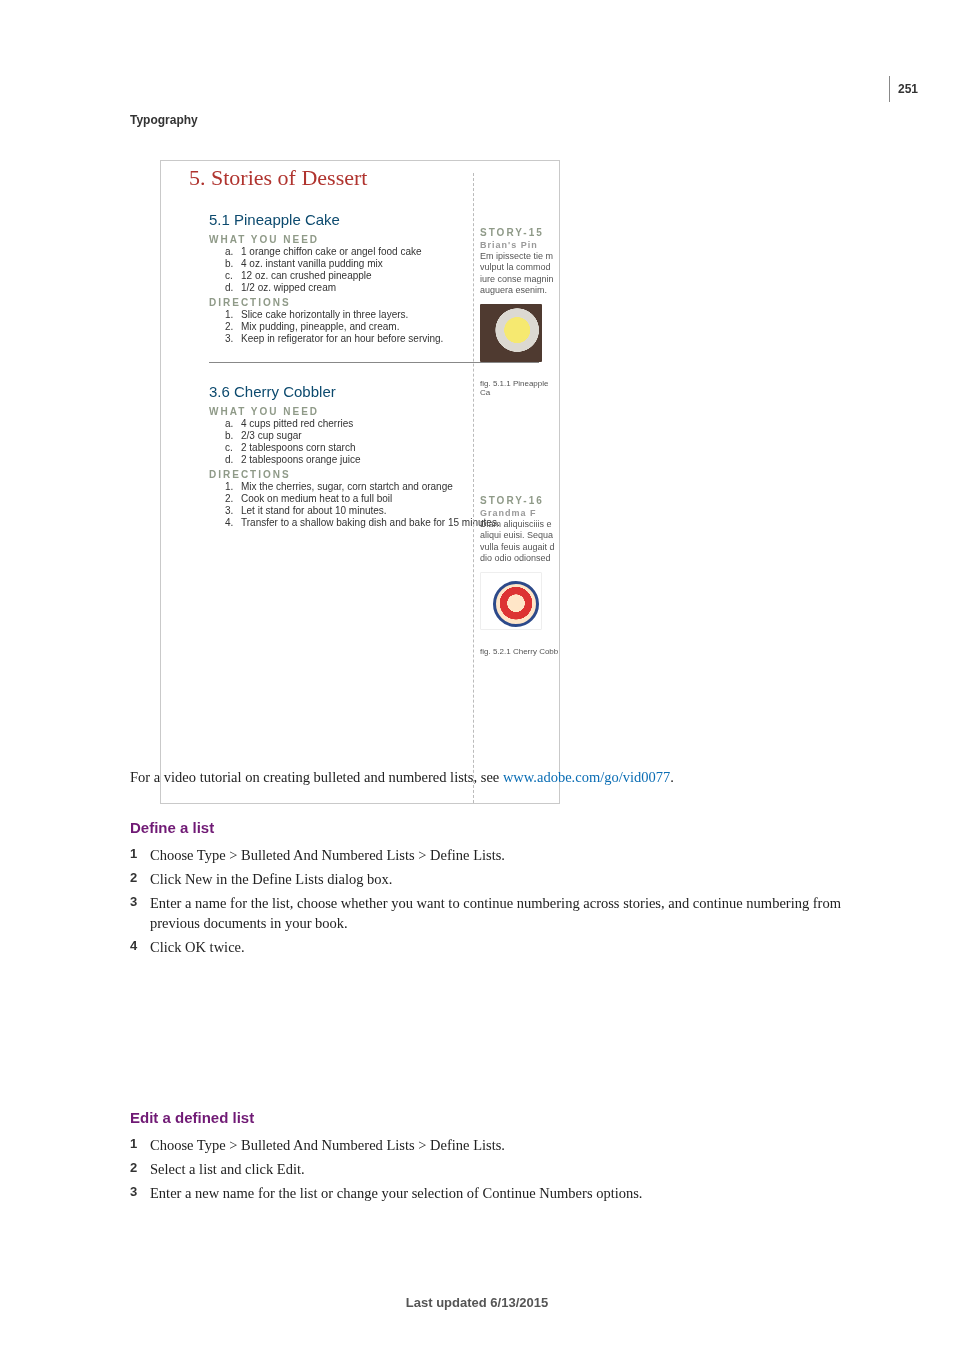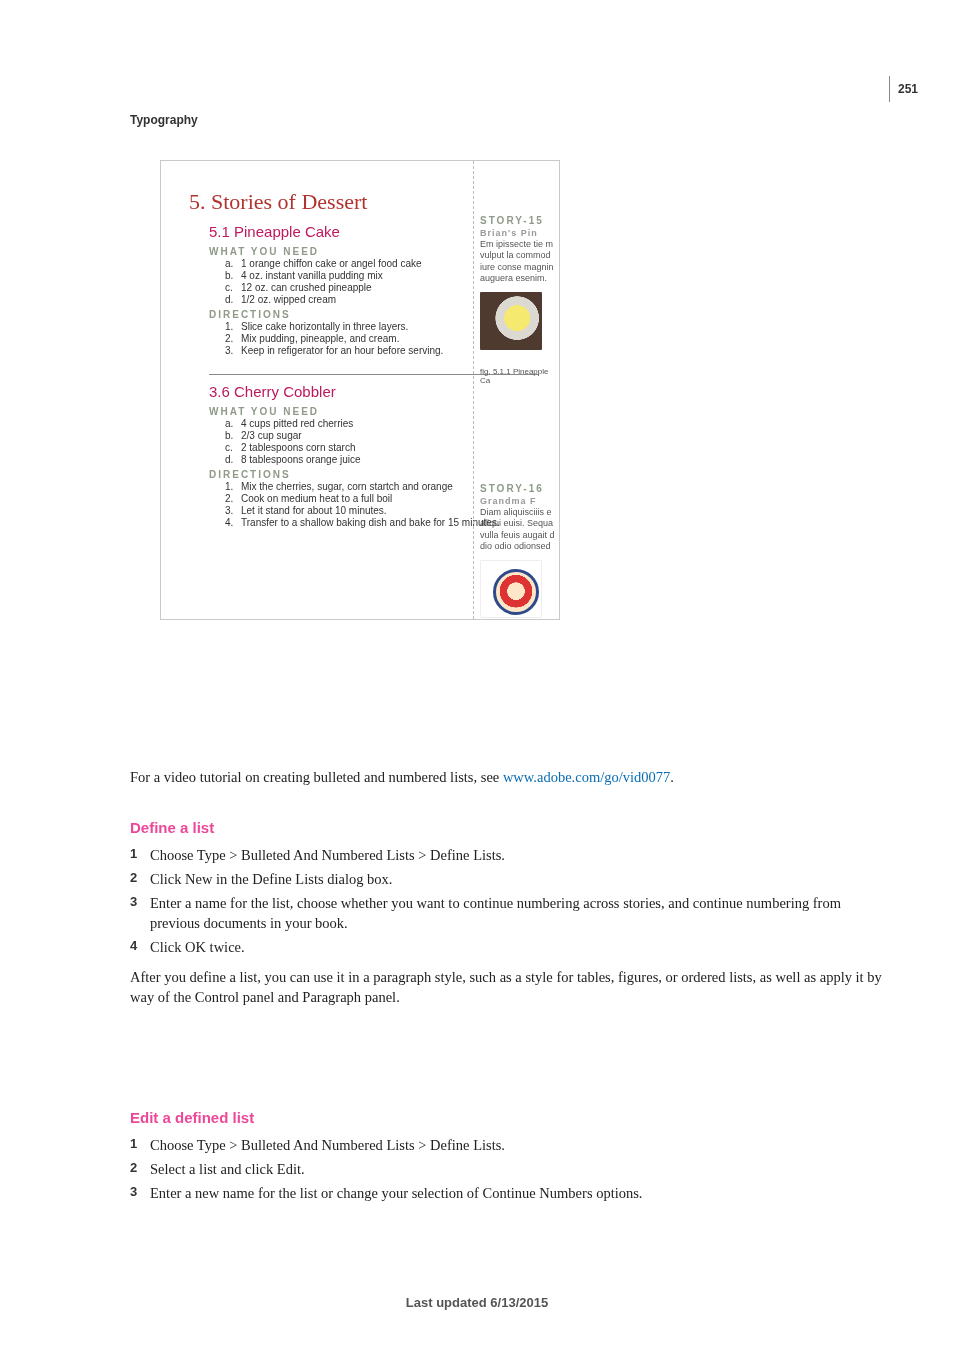--- a/index.html
+++ b/index.html
@@ -29,39 +29,39 @@
     font-family: "Myriad Pro", Arial, Helvetica, sans-serif;
     font-weight: 700;
     font-size: 12px;
     color: #333;
   }
   .figure {
     position: absolute;
     top: 160px;
     left: 160px;
     width: 400px;
-    height: 460px;
+    height: 644px;
     border: 1px solid #c9c9c9;
     background: #fff;
-    padding: 28px 0 12px 28px;
+    padding: 4px 0 12px 28px;
     font-family: "Myriad Pro", Arial, Helvetica, sans-serif;
     overflow: hidden;
   }
   .figure .chap-title {
     color: #b0342f;
     font-size: 22px;
     font-weight: 400;
     font-family: "Myriad Pro", Georgia, serif;
     margin-bottom: 4px;
   }
   .figure .sec-title {
-    color: #be185d;
+    color: #0c4a6e;
     font-size: 15px;
     margin-left: 20px;
-    margin-top: 8px;
+    margin-top: 20px;
     margin-bottom: 6px;
   }
   .figure .label {
     color: #8f9a88;
     font-size: 10px;
     letter-spacing: 2px;
     font-weight: 700;
     margin-left: 20px;
     margin-top: 4px;
   }
@@ -134,21 +134,21 @@
     font-size: 14.5px;
     line-height: 1.38;
     color: #222;
   }
   .intro { top: 767px; }
   .intro a { color: #0a6db4; text-decoration: none; }
   .h3 {
     font-family: "Myriad Pro", Arial, Helvetica, sans-serif;
     font-weight: 700;
     font-size: 15px;
-    color: #ec4899;
+    color: #701a75;
     margin-top: 18px;
     margin-bottom: 6px;
   }
   .sec1 { top: 800px; }
   .ol-step { display: flex; margin: 4px 0; }
   .ol-step .n {
     width: 20px;
     flex: none;
     font-family: "Myriad Pro", Arial, Helvetica, sans-serif;
     font-weight: 700;
@@ -228,21 +228,21 @@
     <div>
         <span class="m">b.</span>
         <span class="t">2/3 cup sugar</span>
       </div>
     <div>
         <span class="m">c.</span>
         <span class="t">2 tablespoons corn starch</span>
       </div>
     <div>
         <span class="m">d.</span>
-        <span class="t">8 tablespoons orange juice</span>
+        <span class="t">2 tablespoons orange juice</span>
       </div>
   </div>
   <div class="label">DIRECTIONS</div>
   <div class="items">
     <div>
         <span class="m">1.</span>
         <span class="t">Mix the cherries, sugar, corn startch and orange</span>
       </div>
     <div>
         <span class="m">2.</span>
@@ -251,21 +251,21 @@
     <div>
         <span class="m">3.</span>
         <span class="t">Let it stand for about 10 minutes.</span>
       </div>
     <div>
         <span class="m">4.</span>
         <span class="t">Transfer to a shallow baking dish and bake for 15 minutes.</span>
       </div>
   </div>
 
-  <div class="sidebar" style="top:0;bottom:0;">
+  <div class="sidebar" style="top:12px;bottom:0;">
     <div class="sb1">
       <div class="story">STORY-15</div>
       <div class="auth">Brian's Pin</div>
       <div class="blurb">Em ipissecte tie m vulput la commod iure conse magnin auguera esenim.</div>
       <div class="thumb pine"></div>
       <div class="cap">fig. 5.1.1 Pineapple Ca</div>
     </div>
     <div class="sb2">
       <div class="story">STORY-16</div>
       <div class="auth">Grandma F</div>
@@ -291,21 +291,20 @@
       <span class="c">Click New in the Define Lists dialog box.</span>
     </div>
   <div class="ol-step">
       <span class="n">3</span>
       <span class="c">Enter a name for the list, choose whether you want to continue numbering across stories, and continue numbering from previous documents in your book.</span>
     </div>
   <div class="ol-step">
       <span class="n">4</span>
       <span class="c">Click OK twice.</span>
     </div>
-  <div class="para">After you define a list, you can use it in a paragraph style, such as a style for tables, figures, or ordered lists, as well as apply it by way of the Control panel and Paragraph panel.</div>
 </div>
 
 <div class="body-text sec2">
   <div class="h3">Edit a defined list</div>
   <div class="ol-step">
       <span class="n">1</span>
       <span class="c">Choose Type &gt; Bulleted And Numbered Lists &gt; Define Lists.</span>
     </div>
   <div class="ol-step">
       <span class="n">2</span>

